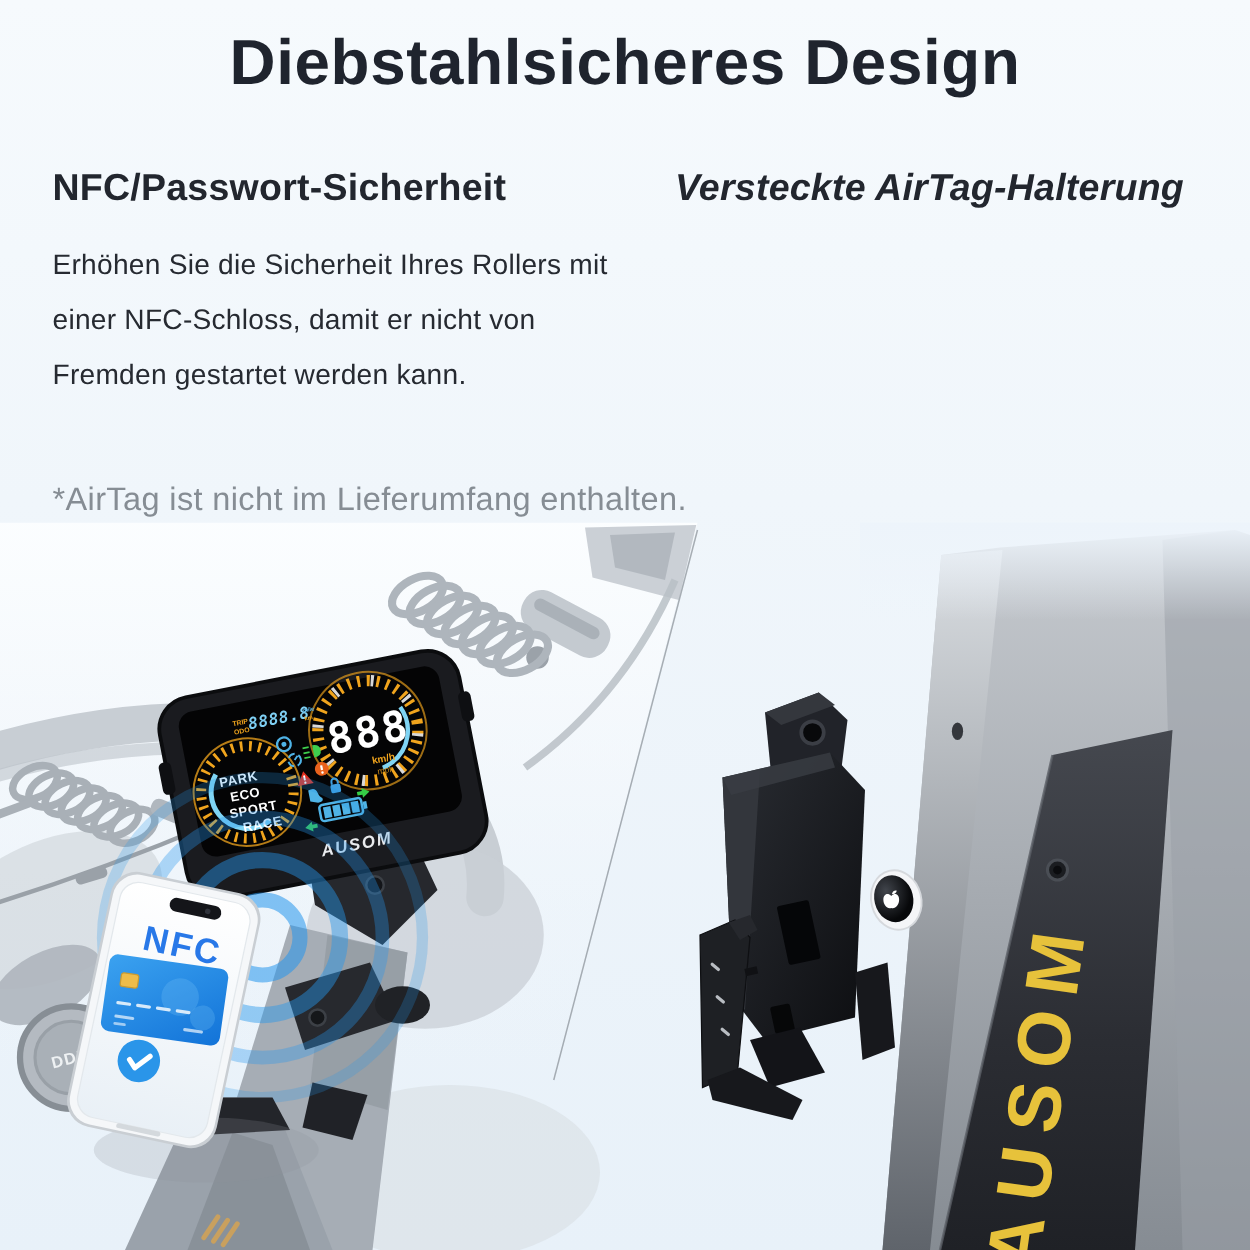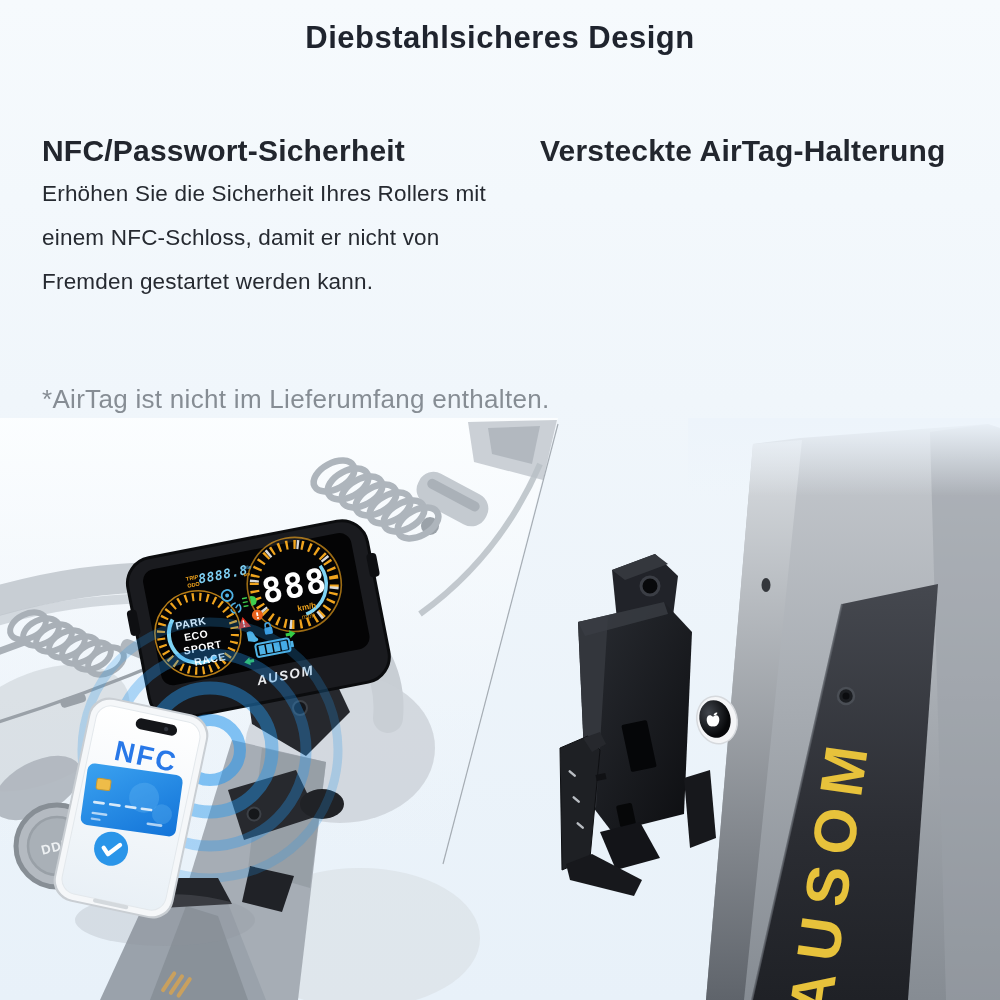--- a/index.html
+++ b/index.html
@@ -3,43 +3,43 @@
 <meta charset="utf-8">
 <style>
   html,body{margin:0;padding:0;}
   .stage{
     position:relative;width:1000px;height:1000px;overflow:hidden;
     background:linear-gradient(180deg,#f6fafd 0%,#f0f6fb 40%,#e8f1f9 100%);
     font-family:"Liberation Sans",sans-serif;color:#22262e;
   }
   .title{
     position:absolute;top:20px;left:0;width:1000px;text-align:center;margin:0;
-    font-size:31px;font-weight:700;letter-spacing:.5px;color:#1f242e;
+    font-size:51px;font-weight:700;letter-spacing:.5px;color:#1f242e;
   }
   .cols{position:absolute;top:134px;left:42px;display:flex;gap:44px;}
   .col-left{width:454px;}
-  .col-right{width:448px;}
-  .cols h2{margin:0 0 4px;font-size:30px;font-weight:700;color:#22262e;letter-spacing:.2px;}
+  .col-right{width:448px;font-style:italic;}
+  .cols h2{margin:0 0 22px;font-size:30px;font-weight:700;color:#22262e;letter-spacing:.2px;}
   .cols p{margin:0;font-size:22.5px;line-height:44px;letter-spacing:.2px;color:#262a31;}
   .footnote{position:absolute;top:384px;left:42px;margin:0;font-size:26px;color:#868d94;letter-spacing:.3px;}
   .scene{position:absolute;top:418px;left:0;}
   svg text{font-family:"Liberation Sans",sans-serif;}
   .seg{font-family:"DejaVu Sans Mono",monospace;}
 </style>
 </head>
 <body>
 
 <div class="stage">
 
   <h1 class="title">Diebstahlsicheres Design</h1>
 
   <div class="cols">
     <div class="col-left">
       <h2>NFC/Passwort-Sicherheit</h2>
-      <p>Erhöhen Sie die Sicherheit Ihres Rollers mit einem NFC-Schloss, damit er nicht von Fremden gestartet werden kann.</p>
+      <p>Erhöhen Sie die Sicherheit Ihres Rollers mit einer NFC-Schloss, damit er nicht von Fremden gestartet werden kann.</p>
     </div>
     <div class="col-right">
       <h2>Versteckte AirTag-Halterung</h2>
     </div>
   </div>
 
   <p class="footnote">*AirTag ist nicht im Lieferumfang enthalten.</p>
 
   <svg class="scene" width="1000" height="582" viewBox="0 0 1000 582">
     <defs>

